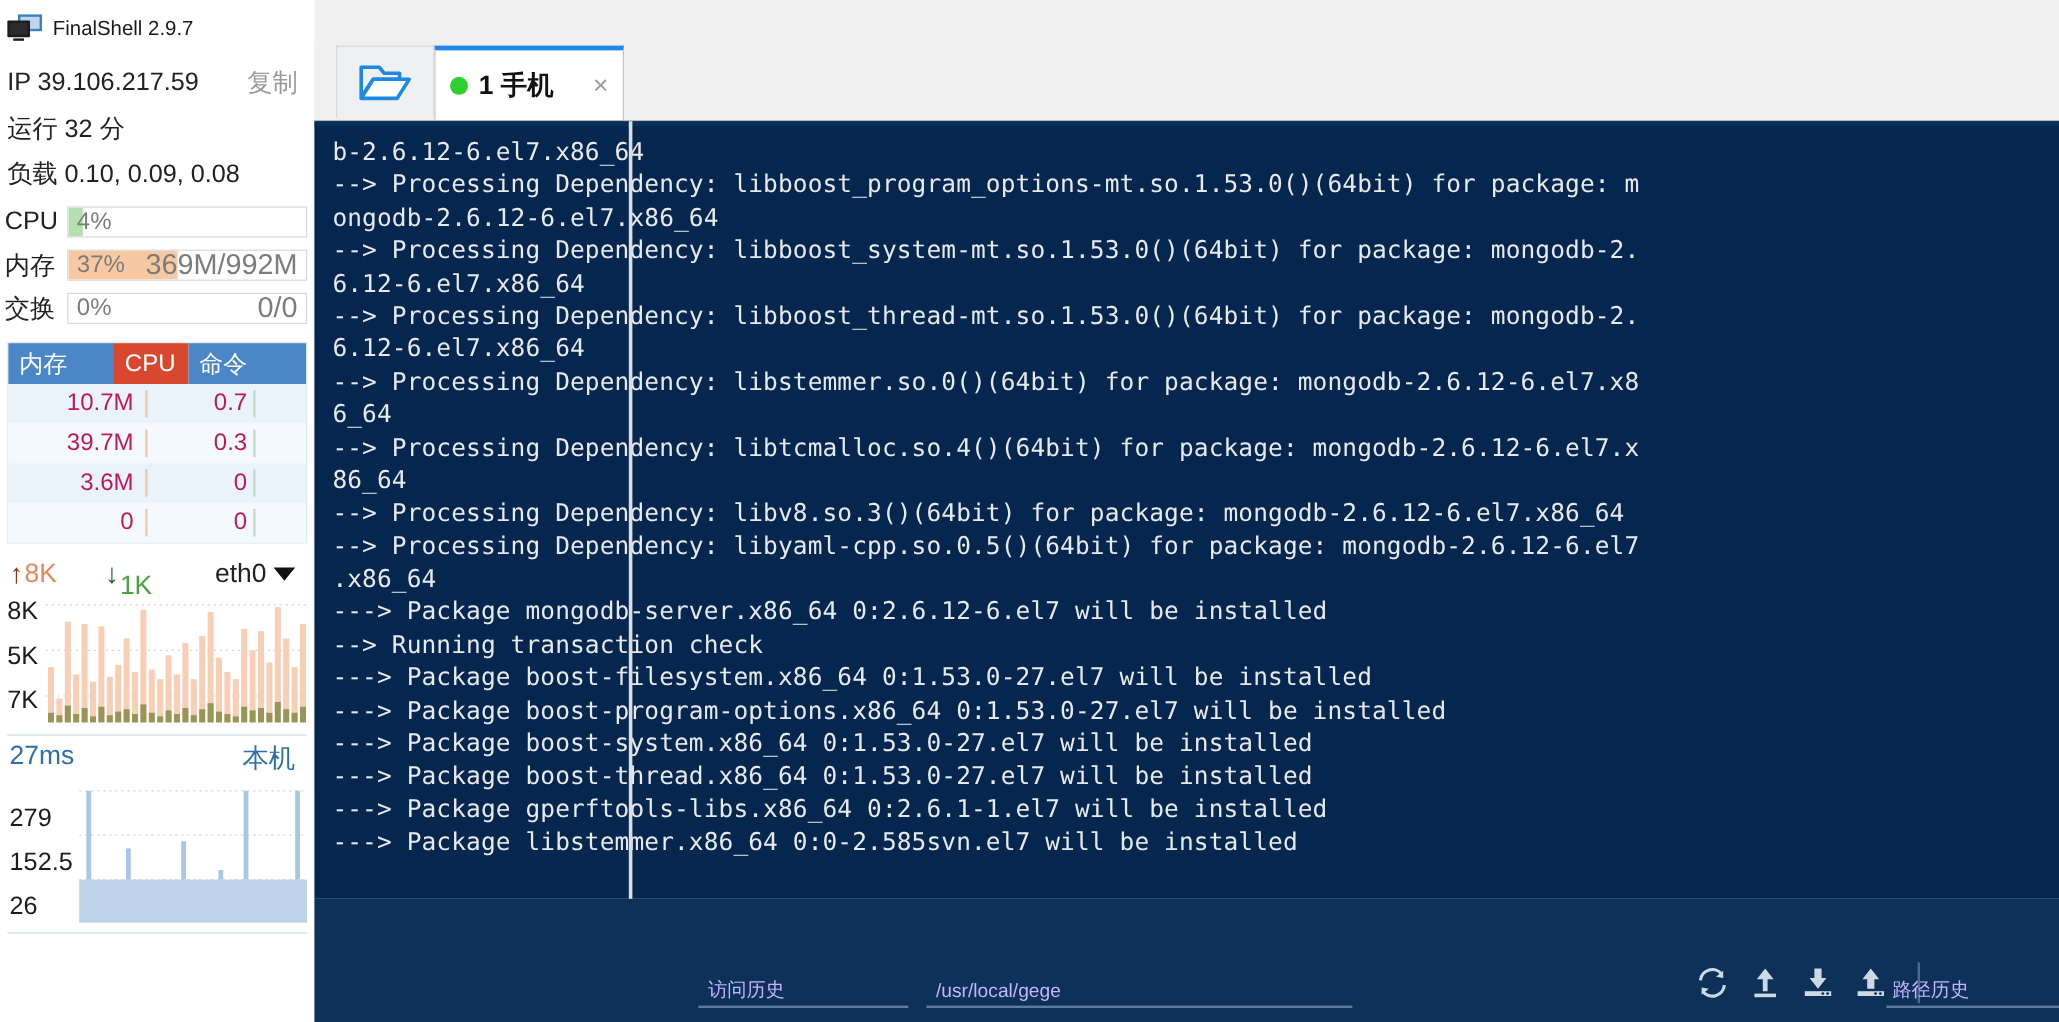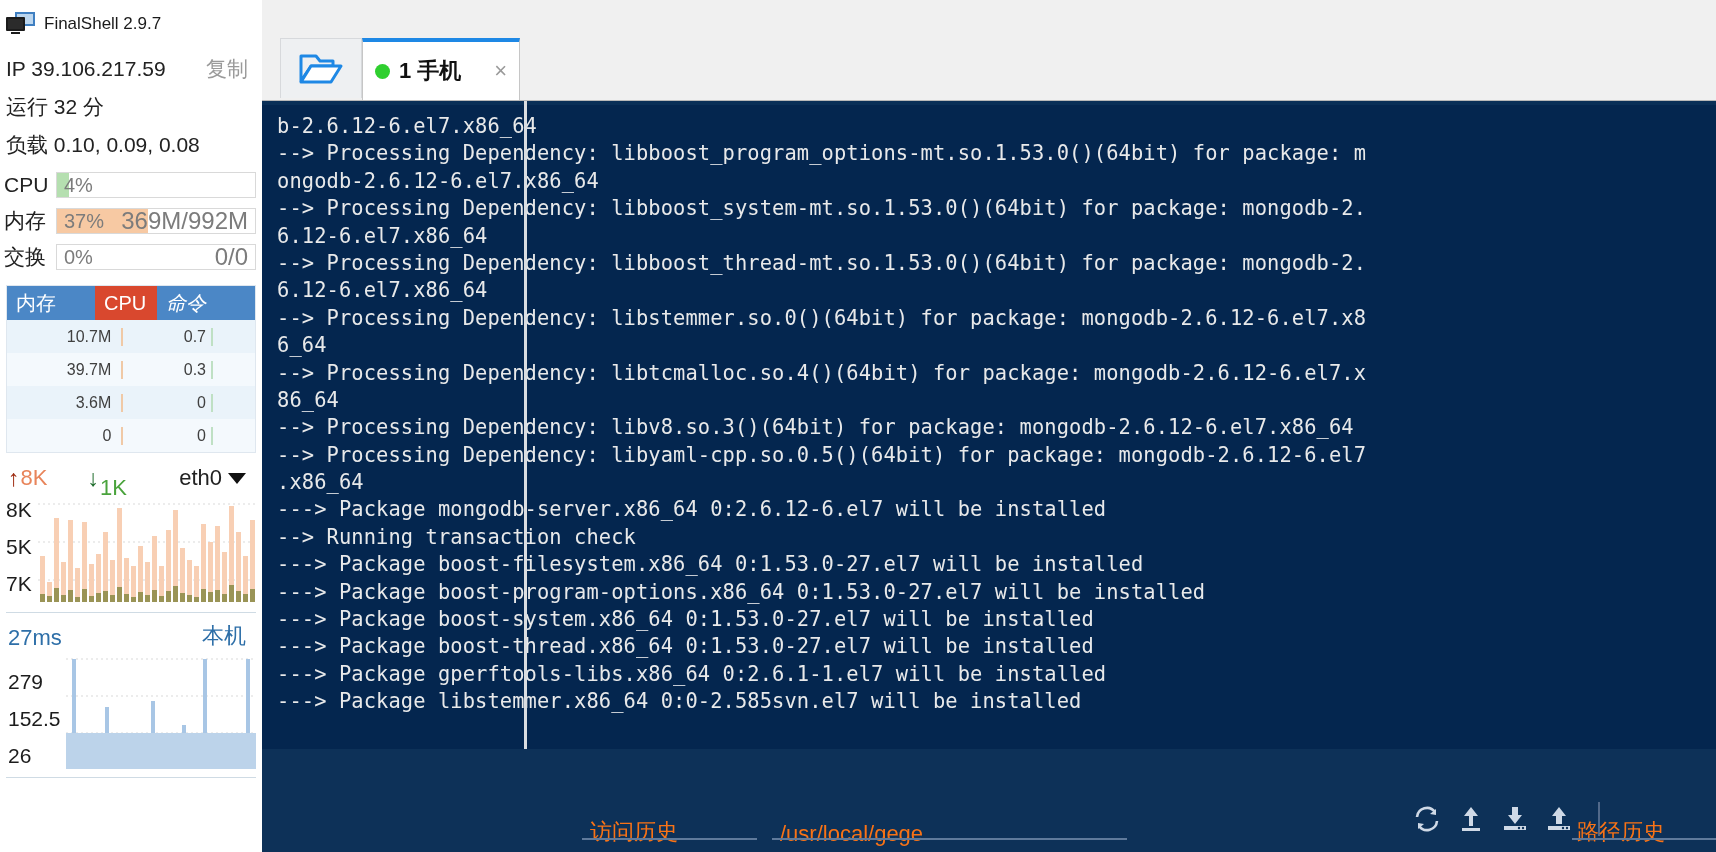--- a/index.html
+++ b/index.html
@@ -71,24 +71,24 @@
     position:absolute;left:6px;top:285px;width:250px;
     border:1px solid #dfe7ef;box-sizing:border-box;
   }
   .proc-head{display:flex;height:34px;}
   .ph{
     display:flex;align-items:center;font-size:20px;color:#ffffff;
     box-sizing:border-box;
   }
   .ph.mem{background:#4b87c6;width:88px;padding-left:9px;}
   .ph.cpu{background:#d9482e;width:62px;padding-left:9px;}
-  .ph.cmd{background:#4b87c6;flex:1;padding-left:9px;font-style:italic;}
+  .ph.cmd{background:#4b87c6;flex:1;padding-left:9px;}
   .proc-row{display:flex;height:33px;align-items:center;background:#eaf3fa;}
   .proc-row:nth-child(odd){background:#f4f9fd;}
-  .pc{font-size:16px;color:#404040;box-sizing:border-box;margin-left:36px;}
+  .pc{font-size:20px;color:#be185d;box-sizing:border-box;margin-left:36px;}
   .pc.mem{width:88px;text-align:right;padding-right:10px;border-right:2px solid #f0c9a6;}
   .pc.cpu{width:59px;text-align:right;padding-right:5px;border-right:2px solid #bfe0c4;}
   .pc.cmd{flex:1;padding-left:6px;overflow:hidden;white-space:nowrap;}
 
   
   .net-block{position:absolute;left:0px;top:462px;width:262px;height:148px;}
   .net-head{
     position:absolute;left:8px;top:0;width:246px;height:32px;
     display:flex;align-items:center;font-size:22px;
   }
@@ -98,21 +98,21 @@
   .net-down{color:#4aa33c;margin-top:20px;}
   .net-iface{margin-left:auto;color:#222;display:flex;align-items:center;gap:6px;padding-right:8px;}
   .caret{width:0;height:0;border-left:9px solid transparent;border-right:9px solid transparent;border-top:11px solid #111;}
 
   .net-chart{position:absolute;left:6px;top:34px;width:250px;height:112px;}
   .axis-lab{position:absolute;left:6px;font-size:21px;color:#1c1c1c;}
 
   .lat-block{position:absolute;left:0;top:615px;width:262px;height:237px;}
   .lat-head{
     position:absolute;left:8px;top:2px;width:246px;height:34px;
-    display:flex;align-items:flex-end;font-size:22px;color:#2e6fa8;
+    display:flex;align-items:flex-start;font-size:22px;color:#2e6fa8;
   }
   .lat-head .right{margin-left:auto;padding-right:8px;color:#2e6fa8;}
   .lat-chart{position:absolute;left:6px;top:36px;width:250px;height:118px;}
   .lat-lab{position:absolute;left:8px;font-size:21px;color:#1c1c1c;}
 
   .sb-div{position:absolute;left:6px;width:250px;height:1px;background:#cfdbe4;}
 
   
   .main{
     position:absolute;left:262px;top:0;width:1454px;height:660px;
@@ -150,21 +150,21 @@
     font-size:20.4px;line-height:27.4px;color:#e8e9ea;
     white-space:pre;letter-spacing:0.1px;
   }
   .term-lines div{height:27.4px;}
 
   .statusbar{
     position:absolute;left:0;top:749px;width:1454px;height:103px;
     background:#0d3158;
   }
   .sb-item{
-    font-size:22px;color:#f97316;position:absolute;bottom:5px;
+    font-size:16px;color:#c4b5fd;position:absolute;bottom:16px;
     white-space:nowrap;cursor:pointer;
   }
   .sb-underline{position:absolute;bottom:12px;height:2px;background:#5f7a9b;}
   .sb-icons{
     position:absolute;left:1150px;bottom:16px;display:flex;align-items:center;gap:14px;
   }
   .sb-icon{width:30px;height:30px;cursor:pointer;}
   .sb-sep{width:2px;height:34px;background:#51698a;margin:0 10px;}
   .scroll-left{
     position:absolute;left:262px;top:101px;width:3px;height:648px;background:#dadde1;

